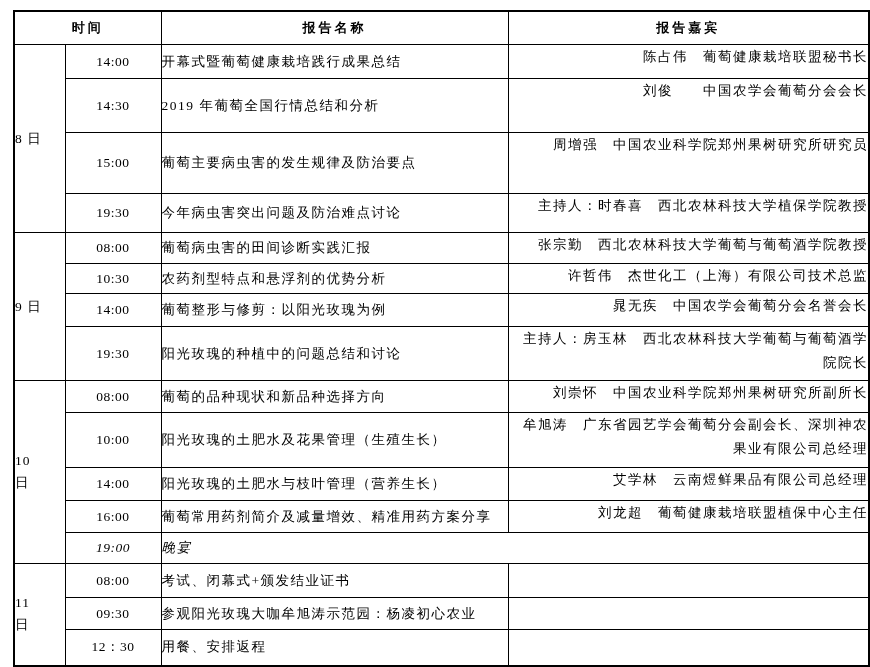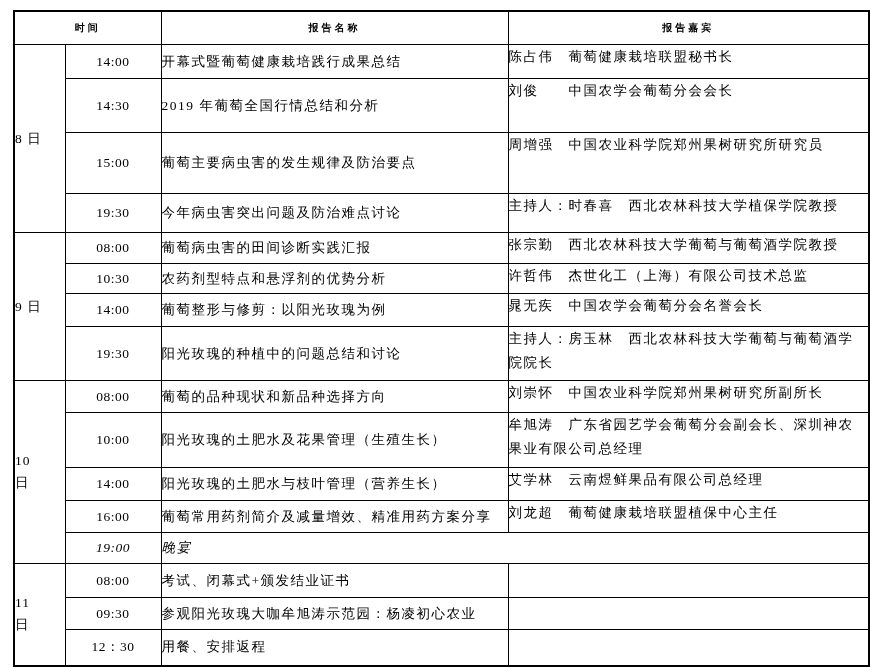--- a/index.html
+++ b/index.html
@@ -28,21 +28,21 @@
     border: 2px solid #000000;
     font-size: 13.5px;
   }
   table.schedule td, table.schedule th {
     border: 1px solid #000000;
     padding: 0;
     overflow: hidden;
   }
   th.head-cell {
     font-weight: bold;
-    font-size: 10px;
+    font-size: 13px;
     text-align: center;
     vertical-align: middle;
     letter-spacing: 3px;
     height: 32px;
   }
   td.day-cell {
     vertical-align: middle;
     white-space: pre-line;
     letter-spacing: 1px;
     line-height: 22px;
@@ -53,21 +53,21 @@
     letter-spacing: 0.5px;
   }
   td.report-cell {
     text-align: left;
     vertical-align: middle;
     padding: 3px 6px 3px 12px;
     letter-spacing: 1.5px;
     line-height: 24px;
   }
   td.guest-cell {
-    text-align: left;
+    text-align: right;
     vertical-align: top;
     padding: 6px 6px 2px 12px;
     letter-spacing: 1.5px;
     line-height: 24px;
   }
   td.banquet-cell {
     text-align: left;
     vertical-align: middle;
     letter-spacing: 1.5px;
   }

